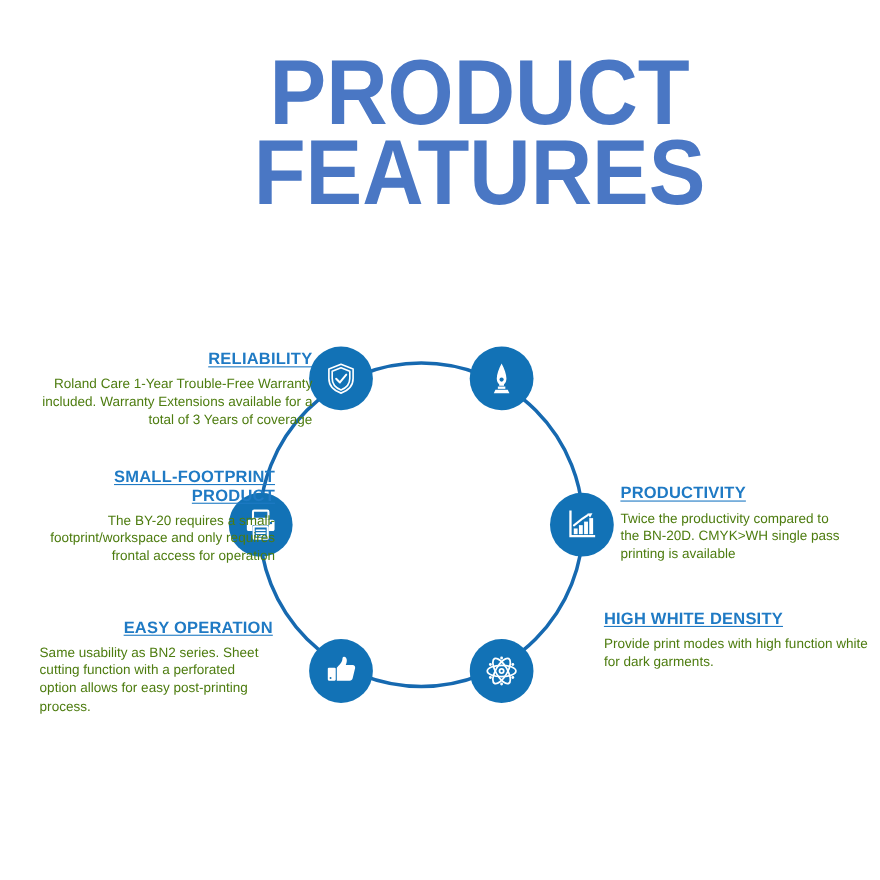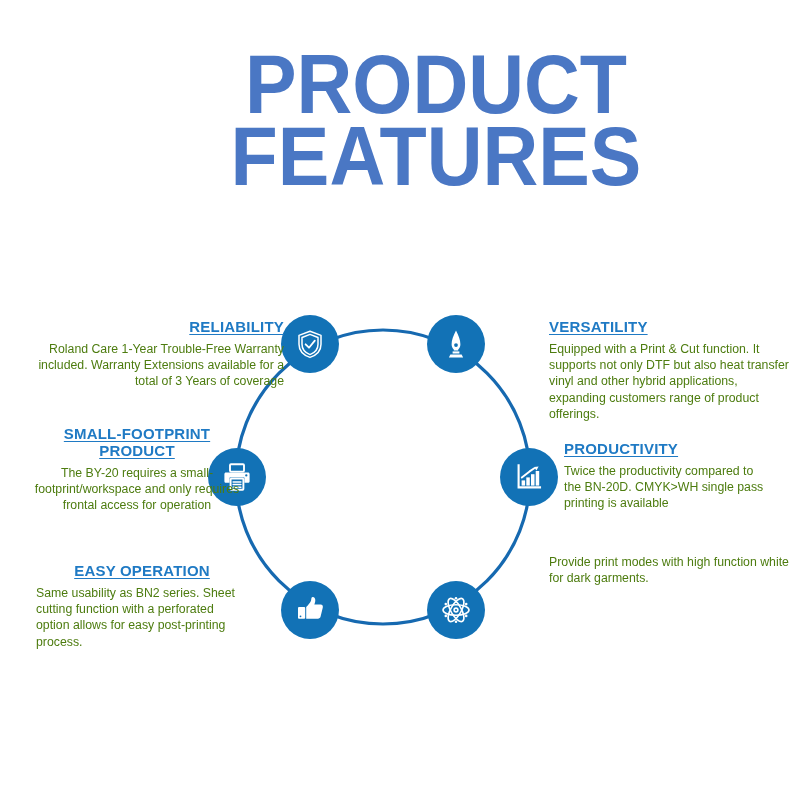--- a/index.html
+++ b/index.html
@@ -86,25 +86,25 @@
     letter-spacing: 0.2px;
   }
   .block p {
     margin: 0;
     font-size: 12.3px;
     line-height: 1.32;
     color: #4d7c0f;
   }
   .align-right   { text-align: right; }
   .align-left    { text-align: left; }
-  .center-head h3 { text-align: center; }
+  .center-head h3 { text-align: right; }
 
   
   #blk-reliability   { left: 24px;  top: 318px; width: 260px; }
-  #blk-footprint     { left: 24px;  top: 425px; width: 226px; text-align: center; }
+  #blk-footprint     { left: 24px;  top: 425px; width: 226px; }
   #blk-easyoperation { left: 36px;  top: 562px; width: 212px; }
 
   
   #blk-versatility   { left: 549px; top: 318px; width: 246px; }
   #blk-productivity  { left: 564px; top: 440px; width: 208px; }
   #blk-whitedensity  { left: 549px; top: 554px; width: 246px; }
 </style>
 </head>
 <body>
 
@@ -220,27 +220,24 @@
   <div class="block align-right" id="blk-footprint">
     <h3>SMALL-FOOTPRINT PRODUCT</h3>
     <p>The BY-20 requires a small-footprint/workspace and only requires frontal access for operation</p>
   </div>
 
   <div class="block align-left center-head" id="blk-easyoperation">
     <h3>EASY OPERATION</h3>
     <p>Same usability as BN2 series. Sheet cutting function with a perforated option allows for easy post-printing process.</p>
   </div>
 
-  <div class="block align-left" id="blk-versatility">
-    <h3>VERSATILITY</h3>
-    <p>Equipped with a Print &amp; Cut function. It supports not only DTF but also heat transfer vinyl and other hybrid applications, expanding customers range of product offerings.</p>
-  </div>
 
   <div class="block align-left" id="blk-productivity">
     <h3>PRODUCTIVITY</h3>
     <p>Twice the productivity compared to the BN-20D. CMYK&gt;WH single pass printing is available</p>
   </div>
 
   <div class="block align-left" id="blk-whitedensity">
+    <h3>HIGH WHITE DENSITY</h3>
     <p>Provide print modes with high function white for dark garments.</p>
   </div>
 
 </div>
 
 </body></html>

